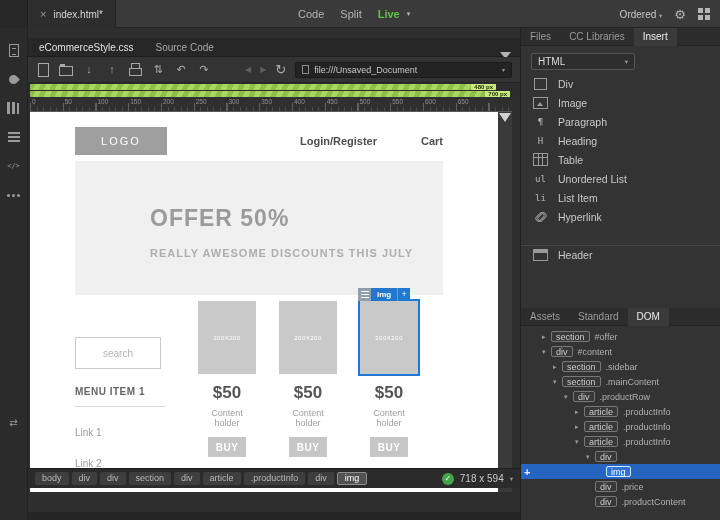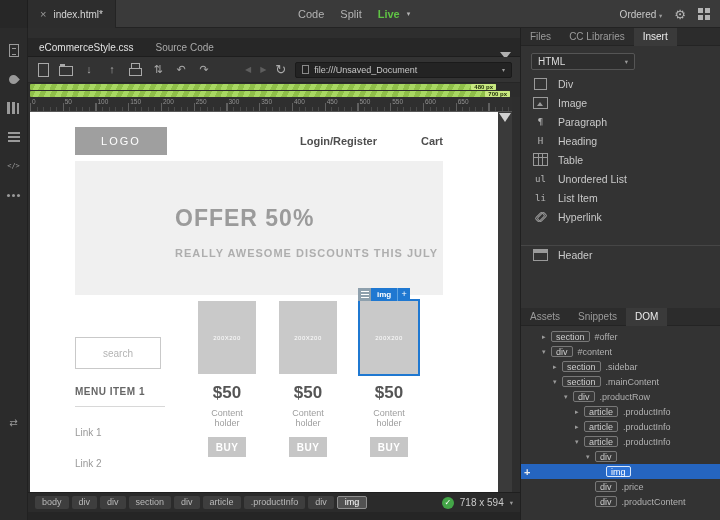--- a/index.html
+++ b/index.html
@@ -82,21 +82,21 @@
 
   
   .canvas{position:absolute;left:2px;top:84px;width:468px;height:380px;background:#fff;overflow:hidden}
   .canvas-gutter{position:absolute;left:470px;top:84px;width:14px;height:380px;background:#3a3a3a}
   .mq-handle{position:absolute;left:471px;top:85px;width:0;height:0;border-left:6px solid transparent;border-right:6px solid transparent;border-top:9px solid #d2d2d2}
 
   .page{position:absolute;left:45px;top:14px;width:368px}
   .pg-header{display:flex;align-items:center;height:30px}
   .logo{width:92px;height:28px;background:#9f9f9f;color:#fff;font-size:11px;font-weight:normal;letter-spacing:2px;display:flex;align-items:center;justify-content:center}
   .hdr-links{margin-left:auto;display:flex;gap:44px;font-size:11px;font-weight:600;color:#4e4e4e}
-  .offer{margin-top:5px;height:134px;background:#f0f0f0;padding:44px 0 0 100px}
+  .offer{margin-top:5px;height:134px;background:#f0f0f0;padding:44px 0 0 75px}
   .offer-title{font-size:23px;font-weight:bold;color:#9b9b9b;letter-spacing:1px}
   .offer-sub{margin-top:15px;font-size:11px;font-weight:bold;color:#aeaeae;letter-spacing:1px}
   .prod-row{display:flex;margin-top:6px}
   .pg-sidebar{width:90px}
   .searchbox{margin-top:36px;width:86px;height:32px;border:1px solid #c9c9c9;display:flex;align-items:center;justify-content:center;font-size:10px;color:#b3b3b3}
   .menu-title{margin-top:17px;font-size:10px;font-weight:bold;color:#666;letter-spacing:.5px;padding-bottom:9px;border-bottom:1px solid #d8d8d8}
   .menu-link{margin-top:20px;font-size:10px;color:#9a9a9a}
   .cards{display:flex;margin-left:33px;gap:23px}
   .card{width:58px;position:relative;text-align:center}
   .ph{width:58px;height:73px;background:#c9c9c9;display:flex;align-items:center;justify-content:center}
@@ -105,21 +105,21 @@
   .price{margin-top:9px;font-size:17px;font-weight:600;color:#555}
   .pcontent{margin-top:5px;font-size:9px;color:#9e9e9e}
   .buy{margin-top:9px;width:38px;height:20px;background:#c6c6c6;border:none;color:#fff;font-weight:bold;font-size:10px;letter-spacing:.5px;font-family:inherit}
   .hud{position:absolute;left:-2px;top:-13px;display:flex;height:13px;z-index:2}
   .hud-burger{width:13px;height:13px;background:#8ea0ad;display:flex;flex-direction:column;justify-content:center;align-items:center;gap:2px}
   .hud-burger b{display:block;width:8px;height:1px;background:#fff}
   .hud-tag{height:13px;line-height:13px;background:#1f78d1;color:#fff;font-size:8px;font-weight:bold;padding:0 6px}
   .hud-add{width:13px;height:13px;line-height:12px;text-align:center;background:#1f78d1;color:#fff;font-size:9px;border-left:1px solid #5ea3e0}
 
   
-  .statusbar{position:absolute;left:0;top:464px;width:492px;height:20px;background:#2b2b2b;border-top:1px solid #1f1f1f;display:flex;align-items:center;padding:4px 7px}
+  .statusbar{position:absolute;left:0;top:440px;width:492px;height:20px;background:#2b2b2b;border-top:1px solid #1f1f1f;display:flex;align-items:center;padding:4px 7px}
   .tags{display:flex;gap:3px;align-items:center}
   .tagchip{height:13px;line-height:13px;padding:0 7px;background:#3e3e3e;color:#b9b9b9;font-size:9px;border-radius:2px}
   .tagchip.is-current{background:#525252;color:#fff;line-height:11px;border:1px solid #8f8f8f}
   .sb-right{margin-left:auto;display:flex;align-items:center;gap:6px}
   .okdot{width:12px;height:12px;border-radius:50%;background:#43a547;display:flex;align-items:center;justify-content:center}
   .okdot i{font-style:normal;color:#fff;font-size:8px;line-height:1}
   .dims{font-size:10px;color:#c9c9c9}
   .bottom-strip{position:absolute;left:0;top:484px;width:492px;height:8px;background:#252525}
 
   
@@ -467,21 +467,21 @@
             </i>
             <span>Header</span>
           </div>
         </div>
     </section>
 
     <section class="panel-bottom">
       <div class="ptabs">
 
       <span class="ptab">Assets</span>
-          <span class="ptab">Snippets</span>
+          <span class="ptab">Standard</span>
           <span class="ptab is-active">DOM</span>
         </div>
       <div class="dom-tree">
 
           <div class="dom-row" style="--lvl: 1;">
 
             <span class="dom-arrow">▸</span>
             <span class="dom-tag">section</span>
             <span class="dom-suffix">#offer</span>
           </div>

